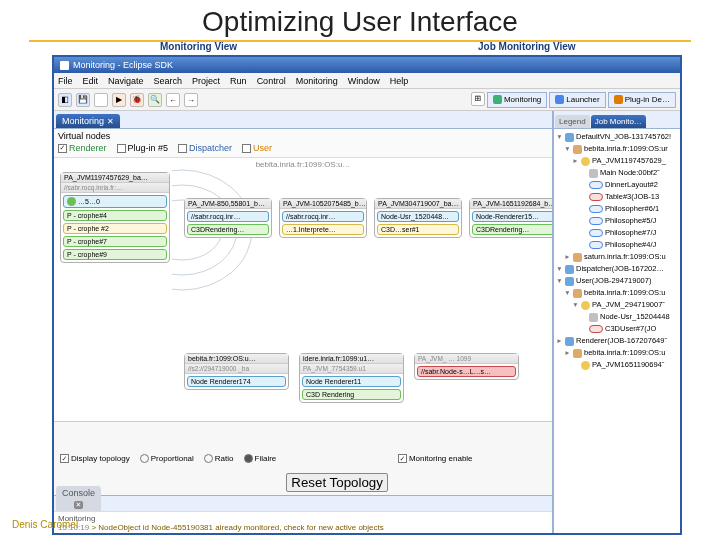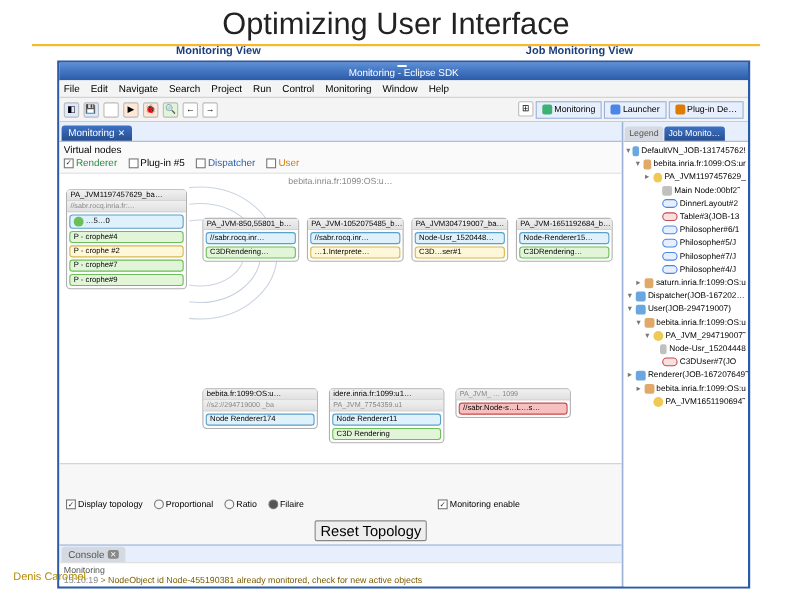--- a/index.html
+++ b/index.html
@@ -3,36 +3,36 @@
 <meta charset="utf-8">
 <style>
   * { box-sizing: border-box; font-family: Arial, sans-serif; }
   body { margin:0; width:720px; height:540px; background:#fff; overflow:hidden; font-size:9px; }
   .slide-title { font-size:28px; color:#222; text-align:center; padding:6px 0 2px; }
   .title-rule { height:2px; background:linear-gradient(to right,#f7b733,#f7b733); width:92%; margin:0 auto 2px; }
   .annot { position:absolute; font-size:10px; color:#1a3e7c; font-weight:bold; }
   .annot.mv { left:160px; top:41px; }
   .annot.jv { left:478px; top:41px; }
   .ide-frame { position:absolute; left:52px; top:55px; width:630px; height:480px; border:2px solid #2b5aa8; background:#eef2f9; }
-  .titlebar { background:linear-gradient(#5b8fd6,#2b5aa8); color:#fff; height:16px; font-size:9px; padding:2px 6px; display:flex; align-items:center;flex-direction:column; }
+  .titlebar { background:linear-gradient(#5b8fd6,#2b5aa8); color:#fff; height:16px; font-size:9px; padding:2px 6px; display:flex; align-items:center; }
   .titlebar .wicon { width:9px; height:9px; background:#fff; margin-right:4px; border-radius:1px; }
   .menubar { background:#f4f4f4; border-bottom:1px solid #ccc; height:16px; display:flex; align-items:center; padding:0 4px; gap:10px; font-size:9px; }
   .toolbar { background:#f4f4f4; border-bottom:1px solid #ccc; height:22px; display:flex; align-items:center; padding:0 4px; gap:4px; }
   .tool-ico { width:14px; height:14px; border:1px solid #bbb; border-radius:2px; background:#fff; display:flex; align-items:center; justify-content:center; font-size:8px; }
   .tool-ico.col1{background:#dce9ff;} .tool-ico.col2{background:#ffe8d6;} .tool-ico.col3{background:#e2f5d9;}
   .persp-group { margin-left:auto; display:flex; gap:2px; }
   .persp-tab { height:16px; border:1px solid #9bb2d6; background:#e6effb; padding:1px 5px; font-size:8px; display:flex; align-items:center; gap:2px;}
   .persp-ico{width:9px;height:9px;border-radius:2px;}
   .persp-ico.mon{background:#3bb273;} .persp-ico.lau{background:#4a86e8;} .persp-ico.plg{background:#e07b00;}
   .main-area { display:flex; height:calc(100% - 16px - 16px - 22px); }
   .left-pane { flex:1; display:flex; flex-direction:column; border-right:2px solid #9bb2d6; }
-  .right-pane { width:113px; display:flex; flex-direction:column; background:#fff; }
+  .right-pane { width:126px; display:flex; flex-direction:column; background:#fff; }
   .view-tabs { height:18px; background:#e6effb; border-bottom:1px solid #9bb2d6; display:flex; align-items:flex-end; padding-left:2px; }
   .view-tab { background:linear-gradient(#3e72c4,#274e8e); color:#fff; padding:2px 6px; border-radius:3px 3px 0 0; font-size:9px; display:flex; align-items:center; gap:3px;}
-  .view-tab.inactive { background:#d4d9e2; color:#555; }
+  .view-tab.inactive { background:#d4d9e2; color:#555;flex-direction:column; }
   .close-x { font-size:8px; cursor:pointer; }
   .vn-bar { background:#fafafa; border-bottom:1px solid #ddd; padding:2px 4px; font-size:9px; }
   .vn-checks { display:flex; gap:10px; align-items:center; padding:2px 0;}
   .chk { display:flex; align-items:center; gap:2px; }
   .chk-box { width:9px; height:9px; border:1px solid #777; background:#fff; display:flex; align-items:center; justify-content:center; font-size:7px;}
   .chk-box.on::after{content:'✓'; color:#333;}
   .lbl-green{color:#2d8a3f;} .lbl-blue{color:#2d5fa8;} .lbl-orange{color:#d67a00;}
   .canvas { flex:1; background:#fff; position:relative; overflow:hidden; }
   .canvas-header { text-align:center; font-size:8px; color:#888; padding:2px; }
   .host-box { position:absolute; border:1px solid #b0b0b0; border-radius:4px; background:#fdfdfd; }

